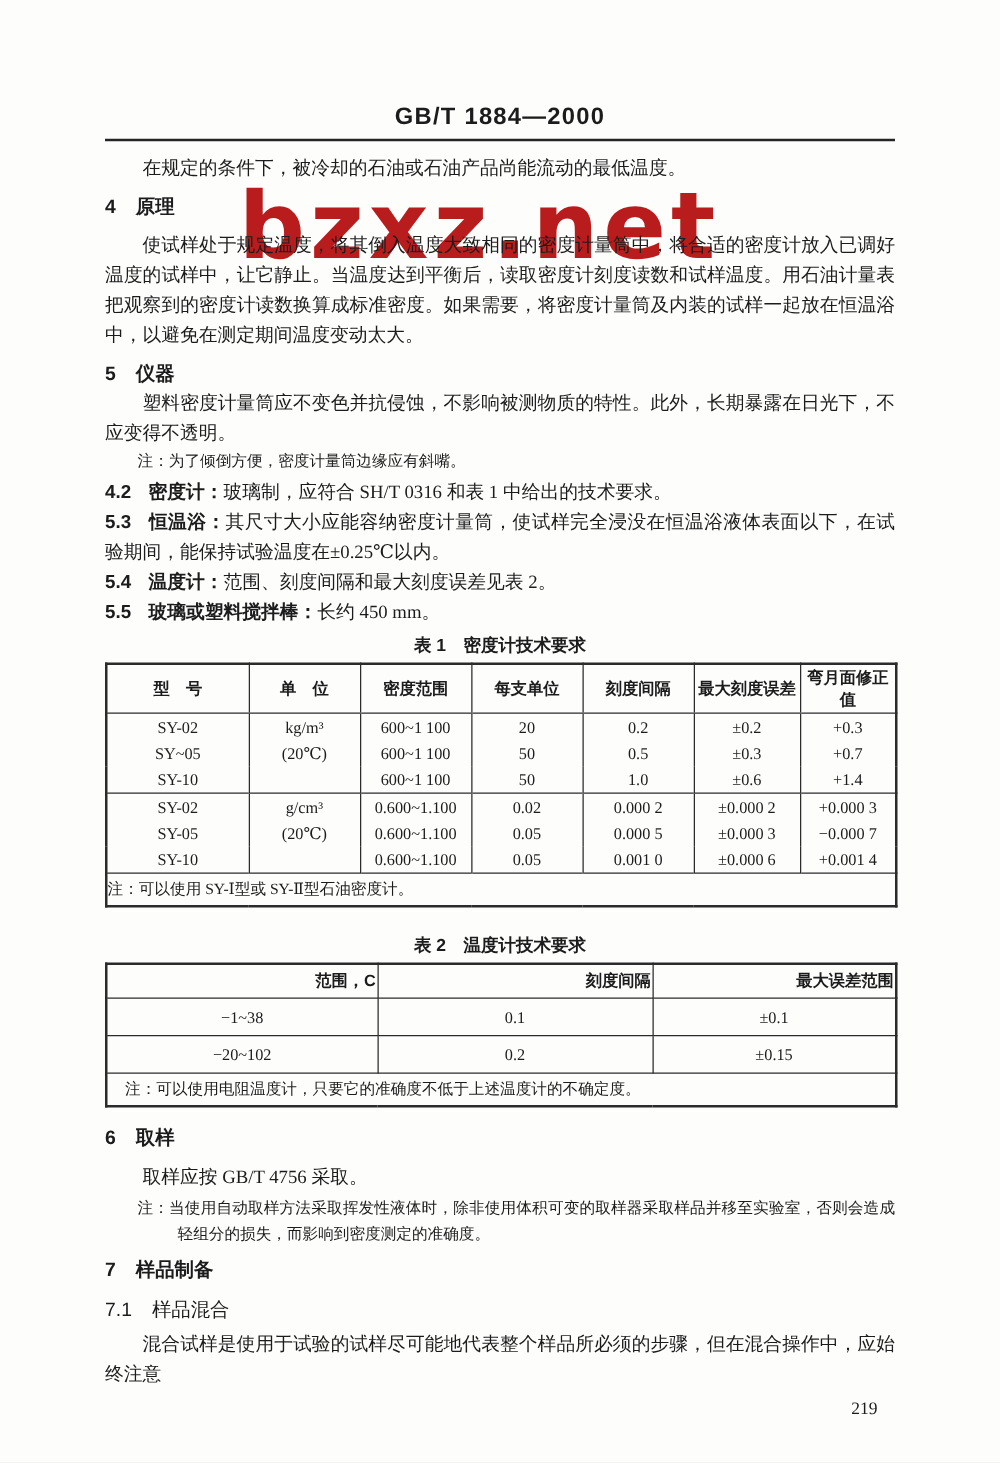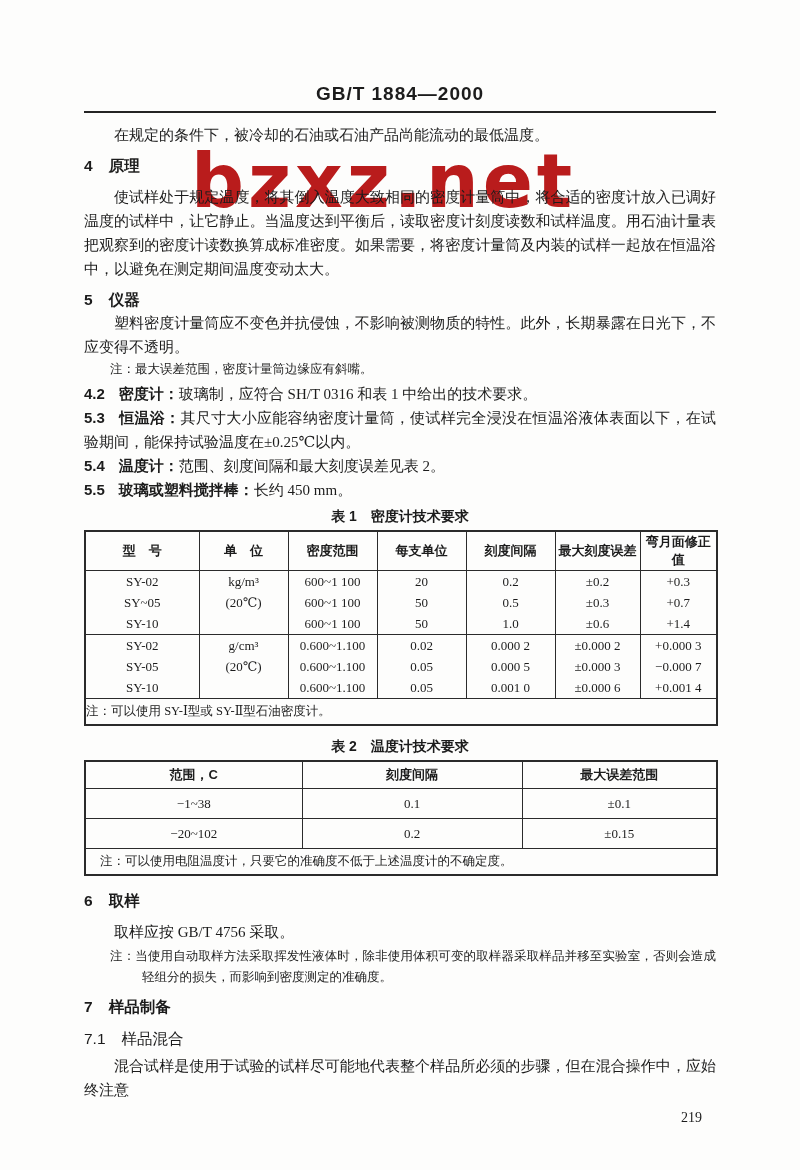--- a/index.html
+++ b/index.html
@@ -52,21 +52,21 @@
     font-weight:bold; font-size:13px;
   }
   .tbl td{font-size:13px;}
   .t1 th{height:26px; border-left:1px solid #2b2b2b; border-bottom:1.5px solid #2b2b2b;}
   .t1 td{height:19px; text-align:center; border-left:1px solid #2b2b2b;}
   .t1 tr.sep td{border-top:1.5px solid #2b2b2b;}
   .t1 tr.note-row td{
     border-top:1.5px solid #2b2b2b; border-left:none;
     text-align:left; padding:4px 0 4px 0; font-size:12.5px; height:auto;
   }
-  .t2 th{height:24px; border:1px solid #2b2b2b;}
+  .t2 th{height:24px; border:1px solid #2b2b2b;text-align:right;}
   .t2 td{height:27px; text-align:center; border:1px solid #2b2b2b;}
   .t2 tr.note-row td{
     text-align:left; padding:4px 0 4px 14px; font-size:12.5px; height:auto;
   }
   .page-num{
     margin-top:6px; text-align:right; padding-right:14px;
     font-size:14px; line-height:20px;
   }
 </style>
 </head>
@@ -81,21 +81,21 @@
     <div class="rule"></div>
 
     <p class="indent mt10">在规定的条件下，被冷却的石油或石油产品尚能流动的最低温度。</p>
 
     <h2 class="mt8"><span class="no">4</span><span>原理</span></h2>
     <p class="indent mt8">使试样处于规定温度，将其倒入温度大致相同的密度计量筒中，将合适的密度计放入已调好温度的试样中，让它静止。当温度达到平衡后，读取密度计刻度读数和试样温度。用石油计量表把观察到的密度计读数换算成标准密度。如果需要，将密度计量筒及内装的试样一起放在恒温浴中，以避免在测定期间温度变动太大。</p>
 
     <h2 class="mt8"><span class="no">5</span><span>仪器</span></h2>
 
     <p class="indent">塑料密度计量筒应不变色并抗侵蚀，不影响被测物质的特性。此外，长期暴露在日光下，不应变得不透明。</p>
-    <p class="note">注：最大误差范围，密度计量筒边缘应有斜嘴。</p>
+    <p class="note">注：为了倾倒方便，密度计量筒边缘应有斜嘴。</p>
 
     <p class="clause mt2"><span class="no">4.2</span><span class="term">密度计：</span><span>玻璃制，应符合 SH/T 0316 和表 1 中给出的技术要求。</span></p>
     <p class="clause"><span class="no">5.3</span><span class="term">恒温浴：</span><span>其尺寸大小应能容纳密度计量筒，使试样完全浸没在恒温浴液体表面以下，在试验期间，能保持试验温度在±0.25℃以内。</span></p>
     <p class="clause"><span class="no">5.4</span><span class="term">温度计：</span><span>范围、刻度间隔和最大刻度误差见表 2。</span></p>
     <p class="clause"><span class="no">5.5</span><span class="term">玻璃或塑料搅拌棒：</span><span>长约 450 mm。</span></p>
 
     <div class="tbl-caption mt4">表 1　密度计技术要求</div>
     <table class="tbl t1 mt4" style="margin-top:4px;">
       <colgroup>
         <col style="width:114px">
@@ -169,21 +169,21 @@
         <td>0.001 0</td>
         <td>±0.000 6</td>
         <td>+0.001 4</td>
       </tr>
       <tr class="note-row">
         <td colspan="7">注：可以使用 SY-Ⅰ型或 SY-Ⅱ型石油密度计。</td>
       </tr>
     </tbody>
       </table>
 
-    <div class="tbl-caption" style="margin-top:10px;">表 2　温度计技术要求</div>
+    <div class="tbl-caption" style="margin-top:20px;">表 2　温度计技术要求</div>
     <table class="tbl t2" style="margin-top:4px;">
       <colgroup>
         <col style="width:217px">
           <col style="width:220px">
           <col style="width:195px">
       </colgroup>
       <tbody>
           <tr>
         <th>范围，C</th>
         <th>刻度间隔</th>

